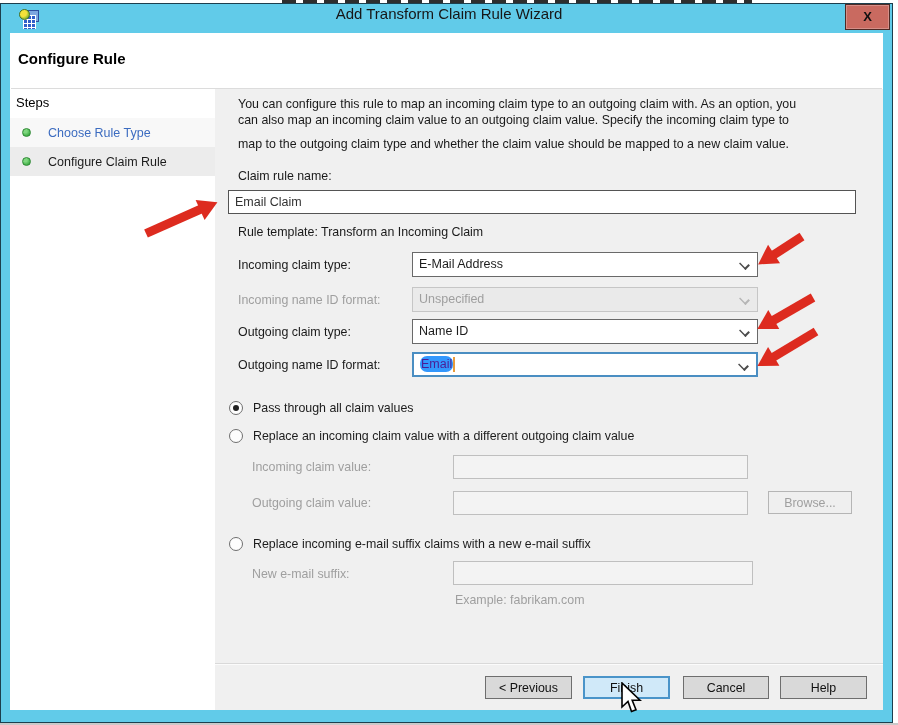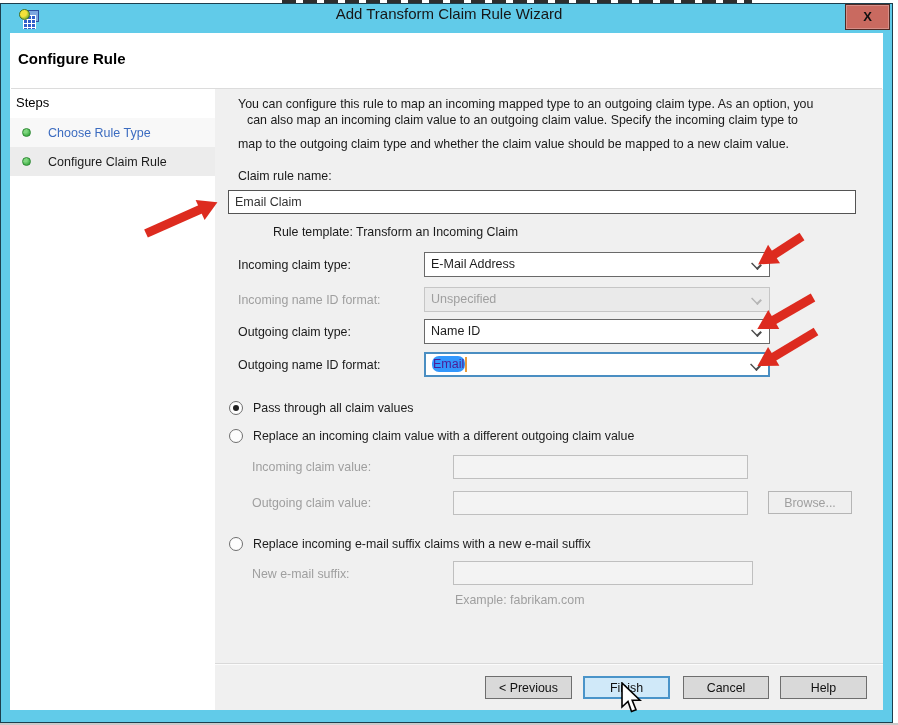--- a/index.html
+++ b/index.html
@@ -54,21 +54,21 @@
 
   .desc-line{left:238px; font-size:12.4px; white-space:nowrap; color:#1a1a1a;}
   .field-label{font-size:12.4px; color:#1a1a1a; white-space:nowrap;}
   .field-label.dim{color:var(--disabled-text);}
 
   .text-input{left:228px; top:190px; width:628px; height:24px; background:#fff;
     border:1px solid #545454; font-family:"Liberation Sans",sans-serif; font-size:12.5px;
     padding:0 6px; color:#333;}
 
   .combo{left:412px; width:346px; height:25px; background:#fff; border:1px solid #696969;
-    font-size:12.5px; line-height:23px; padding-left:6px;margin-left:12px;}
+    font-size:12.5px; line-height:23px; padding-left:6px;}
   .combo .chev{position:absolute; right:9px; top:7px; width:8px; height:8px;}
   .combo .chev::before{content:""; position:absolute; left:0; top:0; width:7px; height:7px;
     border-right:2px solid #4a4a4a; border-bottom:2px solid #4a4a4a; transform:rotate(45deg) scale(1,.7);}
   .combo.disabled{background:#eaeaea; border-color:#c6c6c6; color:var(--disabled-text);}
   .combo.disabled .chev::before{border-color:#b5b5b5;}
   .combo.focused{border:2px solid var(--focus-border); line-height:21px;}
   .combo .sel{background:var(--selection-blue); color:#4c1d95; padding:1px 1px;border-radius:7px;}
   .combo .caret{display:inline-block; width:2px; height:15px; background:var(--caret-orange); vertical-align:middle;}
 
   .radio-row{left:226px; height:16px;}
@@ -120,28 +120,28 @@
 <div class="abs steps-heading">Steps</div>
 <div class="abs step-row r1">
   <div class="step-dot"></div>
   <div class="step-label">Choose Rule Type</div>
 </div>
 <div class="abs step-row r2">
   <div class="step-dot"></div>
   <div class="step-label">Configure Claim Rule</div>
 </div>
 
-<div class="abs desc-line" style="top:97px;">You can configure this rule to map an incoming mapped type to an outgoing claim type. As an option, you</div>
-<div class="abs desc-line" style="top:113px;margin-left:9px;">can also map an incoming claim value to an outgoing claim value. Specify the incoming claim type to</div>
+<div class="abs desc-line" style="top:97px;">You can configure this rule to map an incoming claim type to an outgoing claim with. As an option, you</div>
+<div class="abs desc-line" style="top:113px;">can also map an incoming claim value to an outgoing claim value. Specify the incoming claim type to</div>
 <div class="abs desc-line" style="top:129px;margin-top:8px;">map to the outgoing claim type and whether the claim value should be mapped to a new claim value.</div>
 
 <div class="abs field-label" style="left:238px; top:169px;">Claim rule name:</div>
 <input class="abs text-input" value="Email Claim" style="">
 
-<div class="abs field-label" style="left:238px; top:225px;margin-left:35px;">Rule template: Transform an Incoming Claim</div>
+<div class="abs field-label" style="left:238px; top:225px;">Rule template: Transform an Incoming Claim</div>
 
 <div class="abs field-label" style="left:238px; top:258px;">Incoming claim type:</div>
 <div class="abs combo" style="top:252px;">
   <span>E-Mail Address</span>
   <span class="chev"></span>
 </div>
 
 <div class="abs field-label dim" style="left:238px; top:293px;">Incoming name ID format:</div>
 <div class="abs combo disabled" style="top:287px;">
   <span>Unspecified</span>

